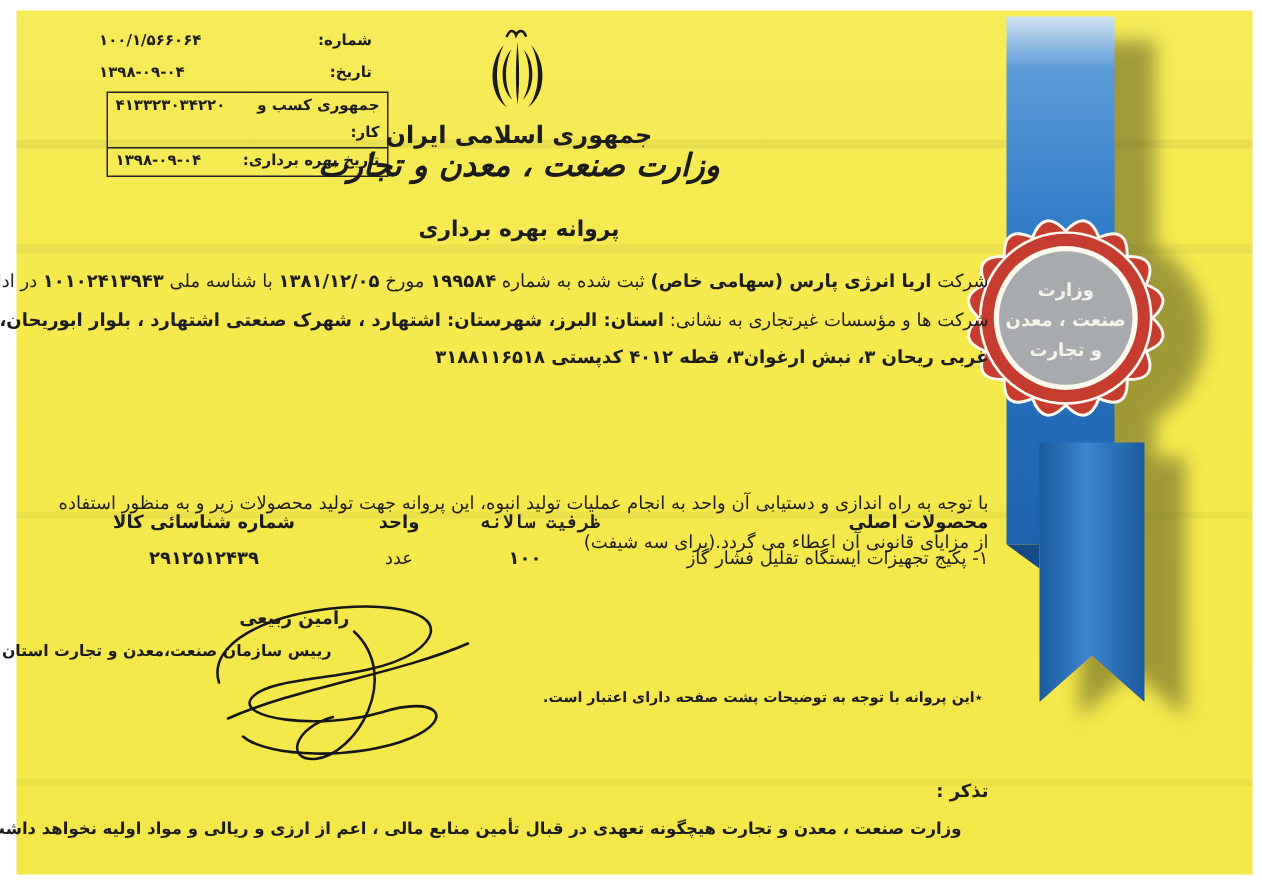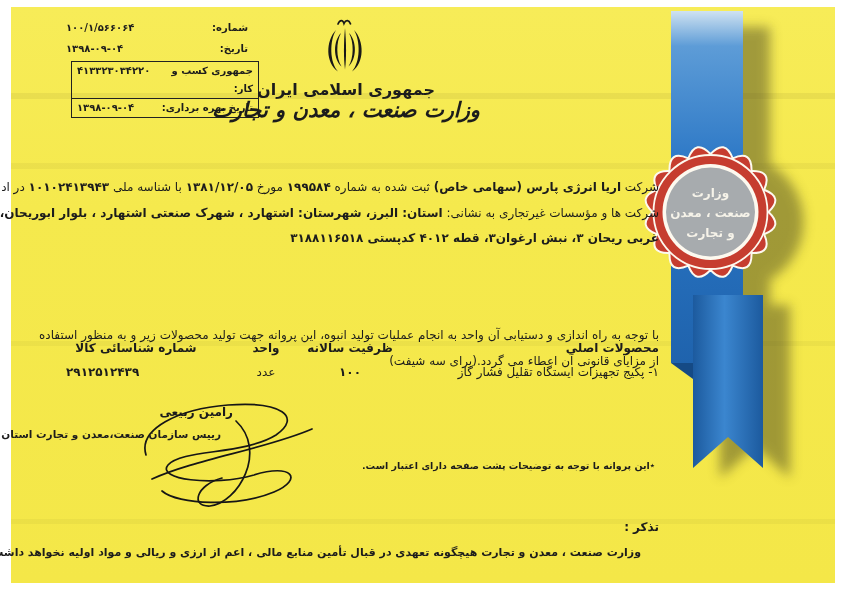--- a/index.html
+++ b/index.html
@@ -126,41 +126,42 @@
       <path d="M13,7 C15,2.2 18,3.2 19,6.5 C21,2.2 24,3.2 25.5,6.8" fill="none" stroke="#181818" stroke-width="1.7" stroke-linecap="round"></path>
       <path d="M20,11 C18.6,26 18.6,42 20,52.5 C21.4,42 21.4,26 20,11 Z"></path>
       <path d="M16,16 C8,24 8,42 16.5,49.5 C11,41 11,25 16,16 Z"></path>
       <path d="M24,16 C32,24 32,42 23.5,49.5 C29,41 29,25 24,16 Z"></path>
       <path d="M11,13 C0.5,24 0.5,46 13,54.5 C4.5,45 4.5,24 11,13 Z"></path>
       <path d="M29,13 C39.5,24 39.5,46 27,54.5 C35.5,45 35.5,24 29,13 Z"></path>
     </svg>
   </div>
   <div class="country">جمهوری اسلامی ایران</div>
   <div class="ministry">وزارت صنعت ، معدن و تجارت</div>
+  <div class="license-title">پروانه بهره برداری</div>
 
   <div class="para para1">
     <div class="ln"><span>شرکت </span><span style="font-weight: bold;">اریا انرژی پارس (سهامی خاص)</span><span> ثبت شده به شماره </span><span style="font-weight: bold;">۱۹۹۵۸۴</span><span> مورخ </span><span style="font-weight: bold;">۱۳۸۱/۱۲/۰۵</span><span> با شناسه ملی </span><span style="font-weight: bold;">۱۰۱۰۲۴۱۳۹۴۳</span><span> در اداره ثبت</span></div>
     <div class="ln"><span>شرکت ها و مؤسسات غیرتجاری به نشانی: </span><span style="font-weight: bold;">استان: البرز، شهرستان: اشتهارد ، شهرک صنعتی اشتهارد ، بلوار ابوریحان،حسابی</span></div>
     <div class="ln"><span style="font-weight: bold;">غربی ریحان ۳، نبش ارغوان۳، قطه ۴۰۱۲ کدپستی ۳۱۸۸۱۱۶۵۱۸</span></div>
   </div>
 
   <div class="para para2">
     <div class="ln">با توجه به راه اندازی و دستیابی آن واحد به انجام عملیات تولید انبوه، این پروانه جهت تولید محصولات زیر و به منظور استفاده</div>
     <div class="ln">از مزایای قانونی آن اعطاء می گردد.(برای سه شیفت)</div>
   </div>
 
   <div class="pt hd" style="right:176px;top:334px;">محصولات اصلی</div>
-  <div class="pt hd" style="left:289px;top:334px;width:100px;text-align:center;">ظرفیت سالانه</div>
+  <div class="pt hd" style="left:289px;top:334px;width:100px;text-align:right;font-family:Liberation Mono, monospace;">ظرفیت سالانه</div>
   <div class="pt hd" style="left:225px;top:334px;width:60px;text-align:center;">واحد</div>
   <div class="pt hd" style="left:55px;top:334px;width:140px;text-align:center;">شماره شناسائی کالا</div>
 
   <div class="pt" style="right:176px;top:358px;">۱- پکیج تجهیزات ایستگاه تقلیل فشار گاز</div>
   <div class="pt num" style="left:289px;top:358px;width:100px;text-align:center;">۱۰۰</div>
   <div class="pt" style="left:225px;top:358px;width:60px;text-align:center;">عدد</div>
-  <div class="pt num" style="left:55px;top:358px;width:140px;text-align:left;">۲۹۱۲۵۱۲۴۳۹</div>
+  <div class="pt num" style="left:55px;top:358px;width:140px;text-align:center;">۲۹۱۲۵۱۲۴۳۹</div>
 
   <div class="sig-name">رامین ربیعی</div>
   <div class="sig-title">رییس سازمان صنعت،معدن و تجارت استان البرز</div>
   <div class="sig-svg">
     <svg width="205" height="125" viewBox="0 0 205 125" fill="none" stroke="#161616" stroke-width="1.7" stroke-linecap="round">
       <path d="M30,62 C22,36 62,16 112,12 C166,8 186,24 160,42 C128,62 66,56 52,72 C40,86 96,94 138,82 C176,70 188,86 158,99 C122,114 62,112 46,98"></path>
       <path d="M36,86 C80,66 150,56 196,36"></path>
       <path d="M120,28 C152,58 122,110 94,113 C74,114 80,92 106,85"></path>
     </svg>
   </div>

